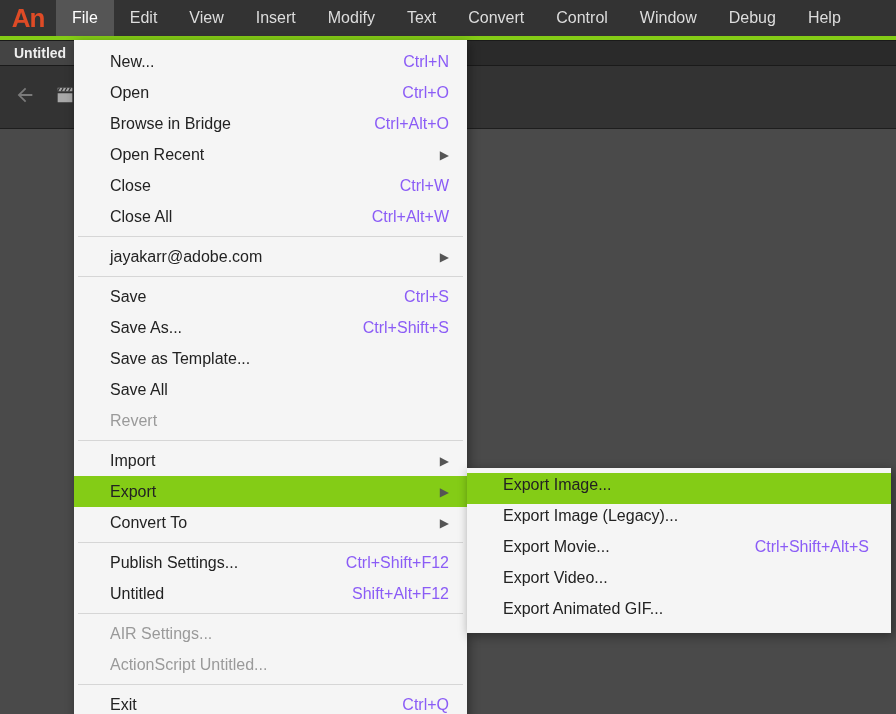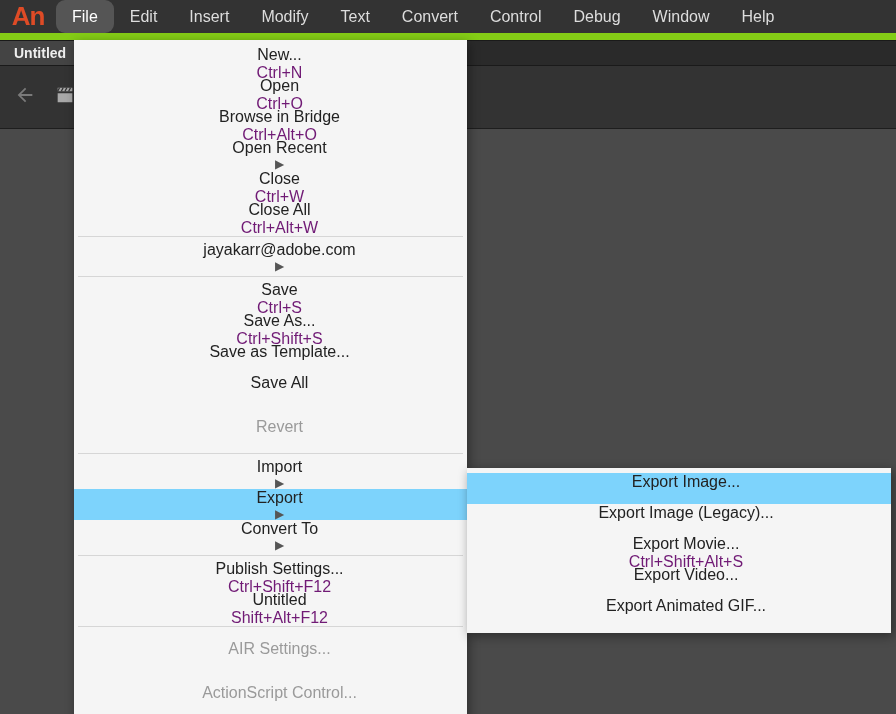--- a/index.html
+++ b/index.html
@@ -14,40 +14,39 @@
       background: #333333;
       color: #ccc;
       overflow: hidden;
       position: relative;
     }
     .menubar {
       height: 40px;
       background: #333333;
       display: flex;
       align-items: stretch;
-      border-bottom: 7px solid #84cc16;
+      border-bottom: 4px solid #84cc16;
     }
     .app-logo {
       width: 56px;
       display: flex;
       align-items: center;
       justify-content: center;
       color: #de4b26;
       font-size: 26px;
       font-weight: 600;
       letter-spacing: -1px;
     }
     .menu-item {
       padding: 0 16px;
       display: flex;
       align-items: center;
       font-size: 16px;
       color: #ddd;
       cursor: pointer;
-      border-radius: 9px;
     }
     .menu-item.active {
       background: #555555;
       color: #fff;
     }
     .tabbar {
       height: 26px;
       background: #2a2a2a;
       border-top: 1px solid #1a1a1a;
       border-bottom: 1px solid #1a1a1a;
@@ -93,38 +92,36 @@
       left: 74px;
       width: 393px;
     }
     .dropdown-row {
       display: flex;
       justify-content: space-between;
       align-items: center;
       height: 31px;
       padding: 0 18px 0 36px;
       cursor: pointer;
-      flex-direction: column;
     }
     .dropdown-row.disabled {
       color: #9a9a9a;
       cursor: default;
-      margin-top: 13px;
     }
     .dropdown-row.highlighted {
-      background: #7dd3fc;
+      background: #84cc16;
       text-align: right;
     }
     .dropdown-sep {
       height: 1px;
       background: #d6d6d6;
       margin: 4px 4px;
     }
     .shortcut {
-      color: #701a75;
+      color: #8b5cf6;
       font-size: 16px;
     }
     .submenu-arrow {
       font-size: 12px;
       color: #555;
     }
     .export-submenu {
       top: 468px;
       left: 467px;
       width: 424px;
@@ -134,27 +131,28 @@
       padding: 0 22px 8px 36px;
     }
   </style>
 </head>
 <body>
 
 <div class="menubar">
   <div class="app-logo">An</div>
   <div class="menu-item active">File</div>
   <div class="menu-item">Edit</div>
+  <div class="menu-item">View</div>
   <div class="menu-item">Insert</div>
   <div class="menu-item">Modify</div>
   <div class="menu-item">Text</div>
   <div class="menu-item">Convert</div>
   <div class="menu-item">Control</div>
+  <div class="menu-item">Window</div>
   <div class="menu-item">Debug</div>
-  <div class="menu-item">Window</div>
   <div class="menu-item">Help</div>
 </div>
 
 <div class="tabbar">
   <div class="tab">Untitled</div>
 </div>
 
 <div class="toolbar">
   <span class="toolbar-icon">
     <svg width="22" height="22" viewBox="0 0 24 24">
@@ -244,21 +242,21 @@
   <div class="dropdown-row">
     <span>Untitled</span>
     <span class="shortcut">Shift+Alt+F12</span>
   </div>
   <div class="dropdown-sep"></div>
   <div class="dropdown-row disabled">
     <span>AIR Settings...</span>
     <span></span>
   </div>
   <div class="dropdown-row disabled">
-    <span>ActionScript Control...</span>
+    <span>ActionScript Untitled...</span>
     <span></span>
   </div>
   <div class="dropdown-sep"></div>
   <div class="dropdown-row">
     <span>Exit</span>
     <span class="shortcut">Ctrl+Q</span>
   </div>
 
 </div>
 

